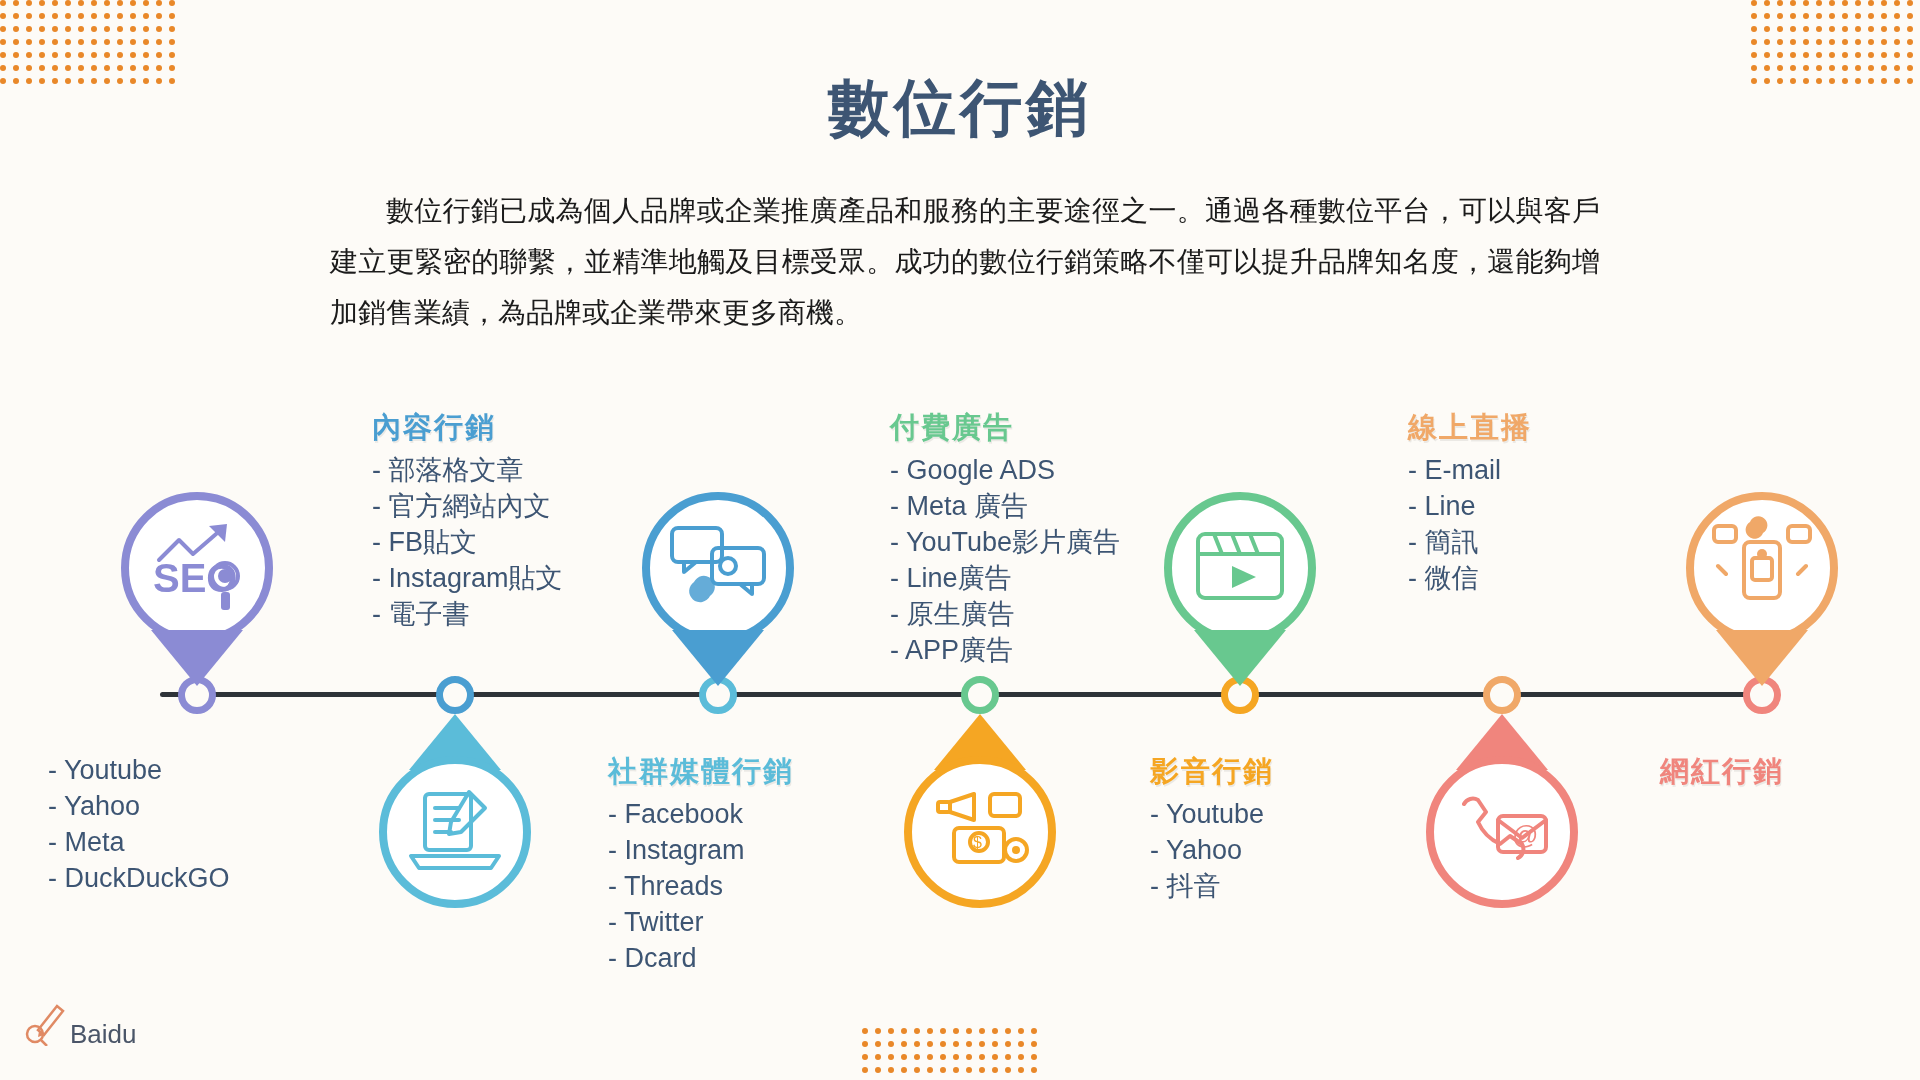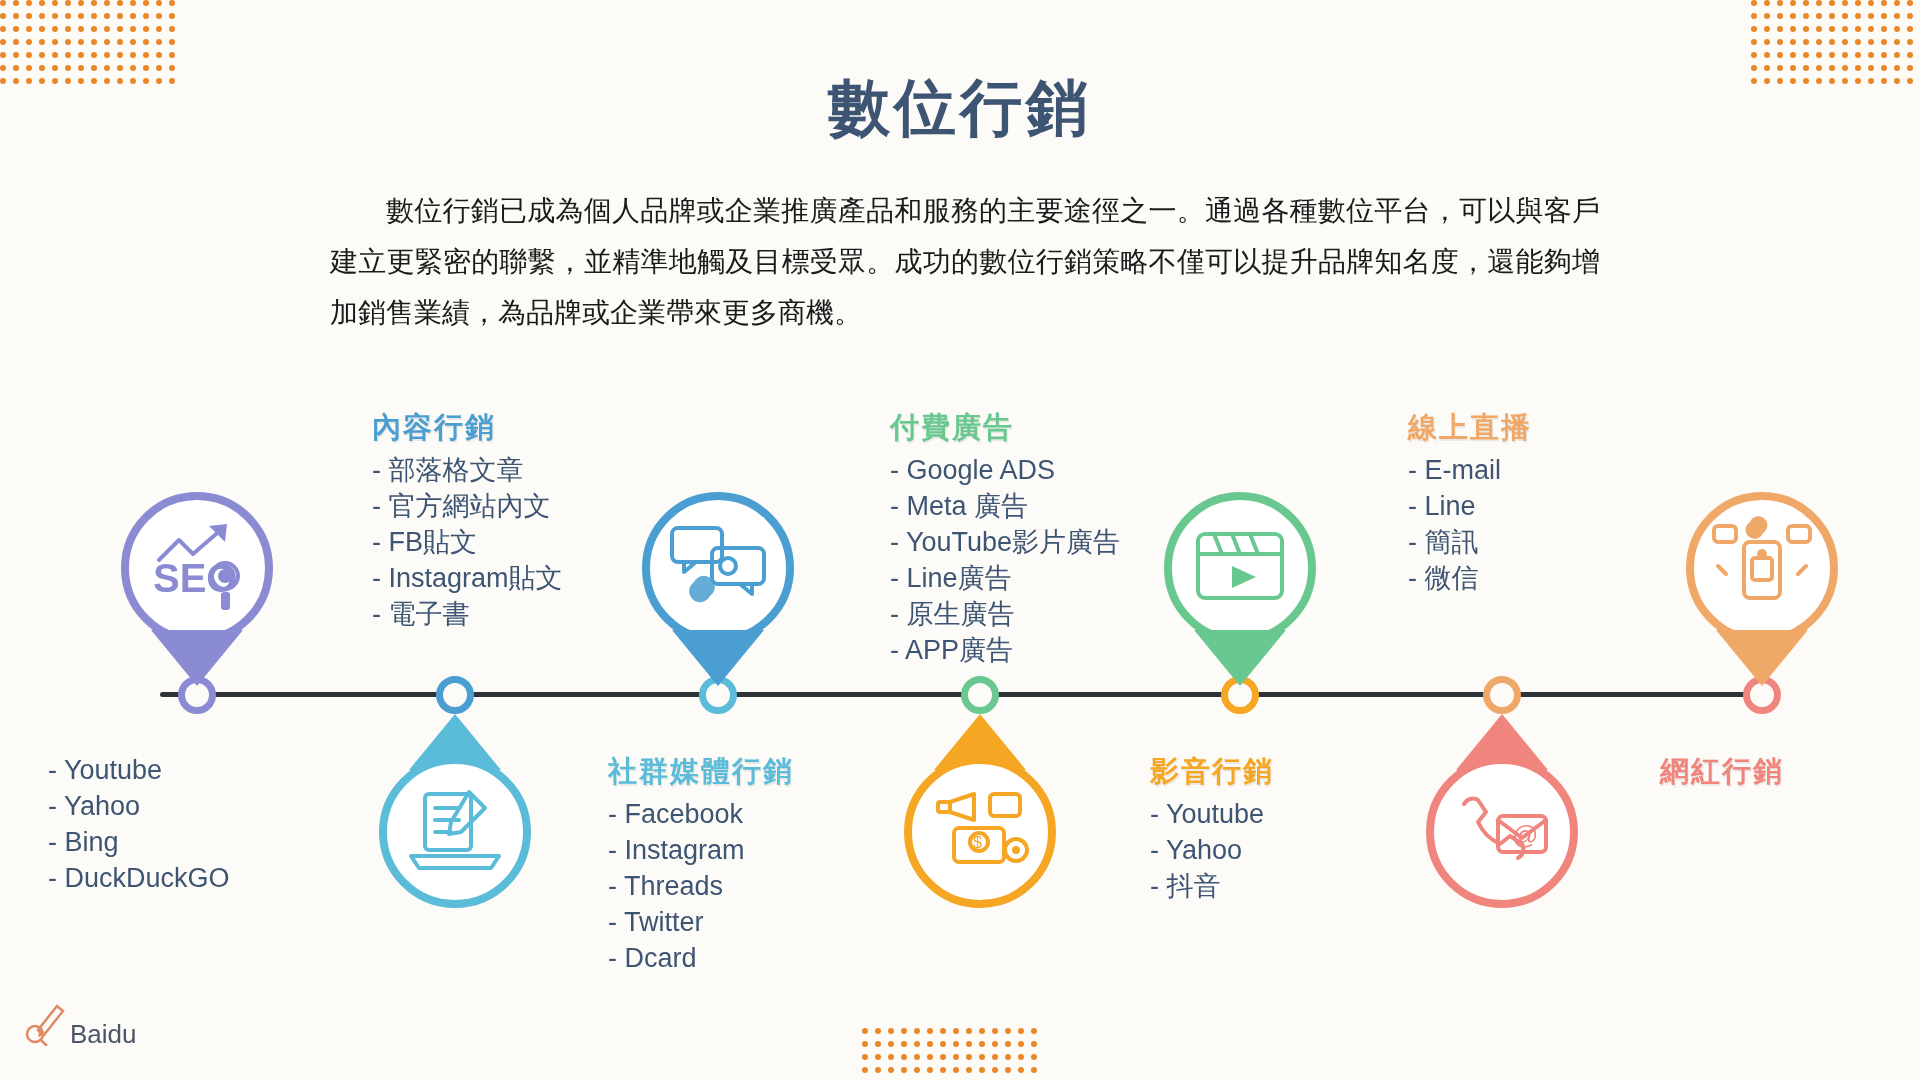--- a/index.html
+++ b/index.html
@@ -443,21 +443,21 @@
             <text x="62" y="62" font-family="Liberation Sans,sans-serif" font-size="26" fill="#f0857d">@</text>
           </svg></span>
       </div>
     </div>
   </div>
 <div id="blocks">
     <div class="block" style="left: 48px; top: 752px;">
       <ul>
         <li>- Youtube</li>
         <li>- Yahoo</li>
-        <li>- Bing</li>
+        <li>- Meta</li>
         <li>- DuckDuckGO</li>
       </ul>
     </div>
     <div class="block" style="left: 372px; top: 408px;">
       <div class="cat-title" style="color: rgb(74, 158, 209);">內容行銷</div>
       <ul>
         <li>- 部落格文章</li>
         <li>- 官方網站內文</li>
         <li>- FB貼文</li>
         <li>- Instagram貼文</li>

